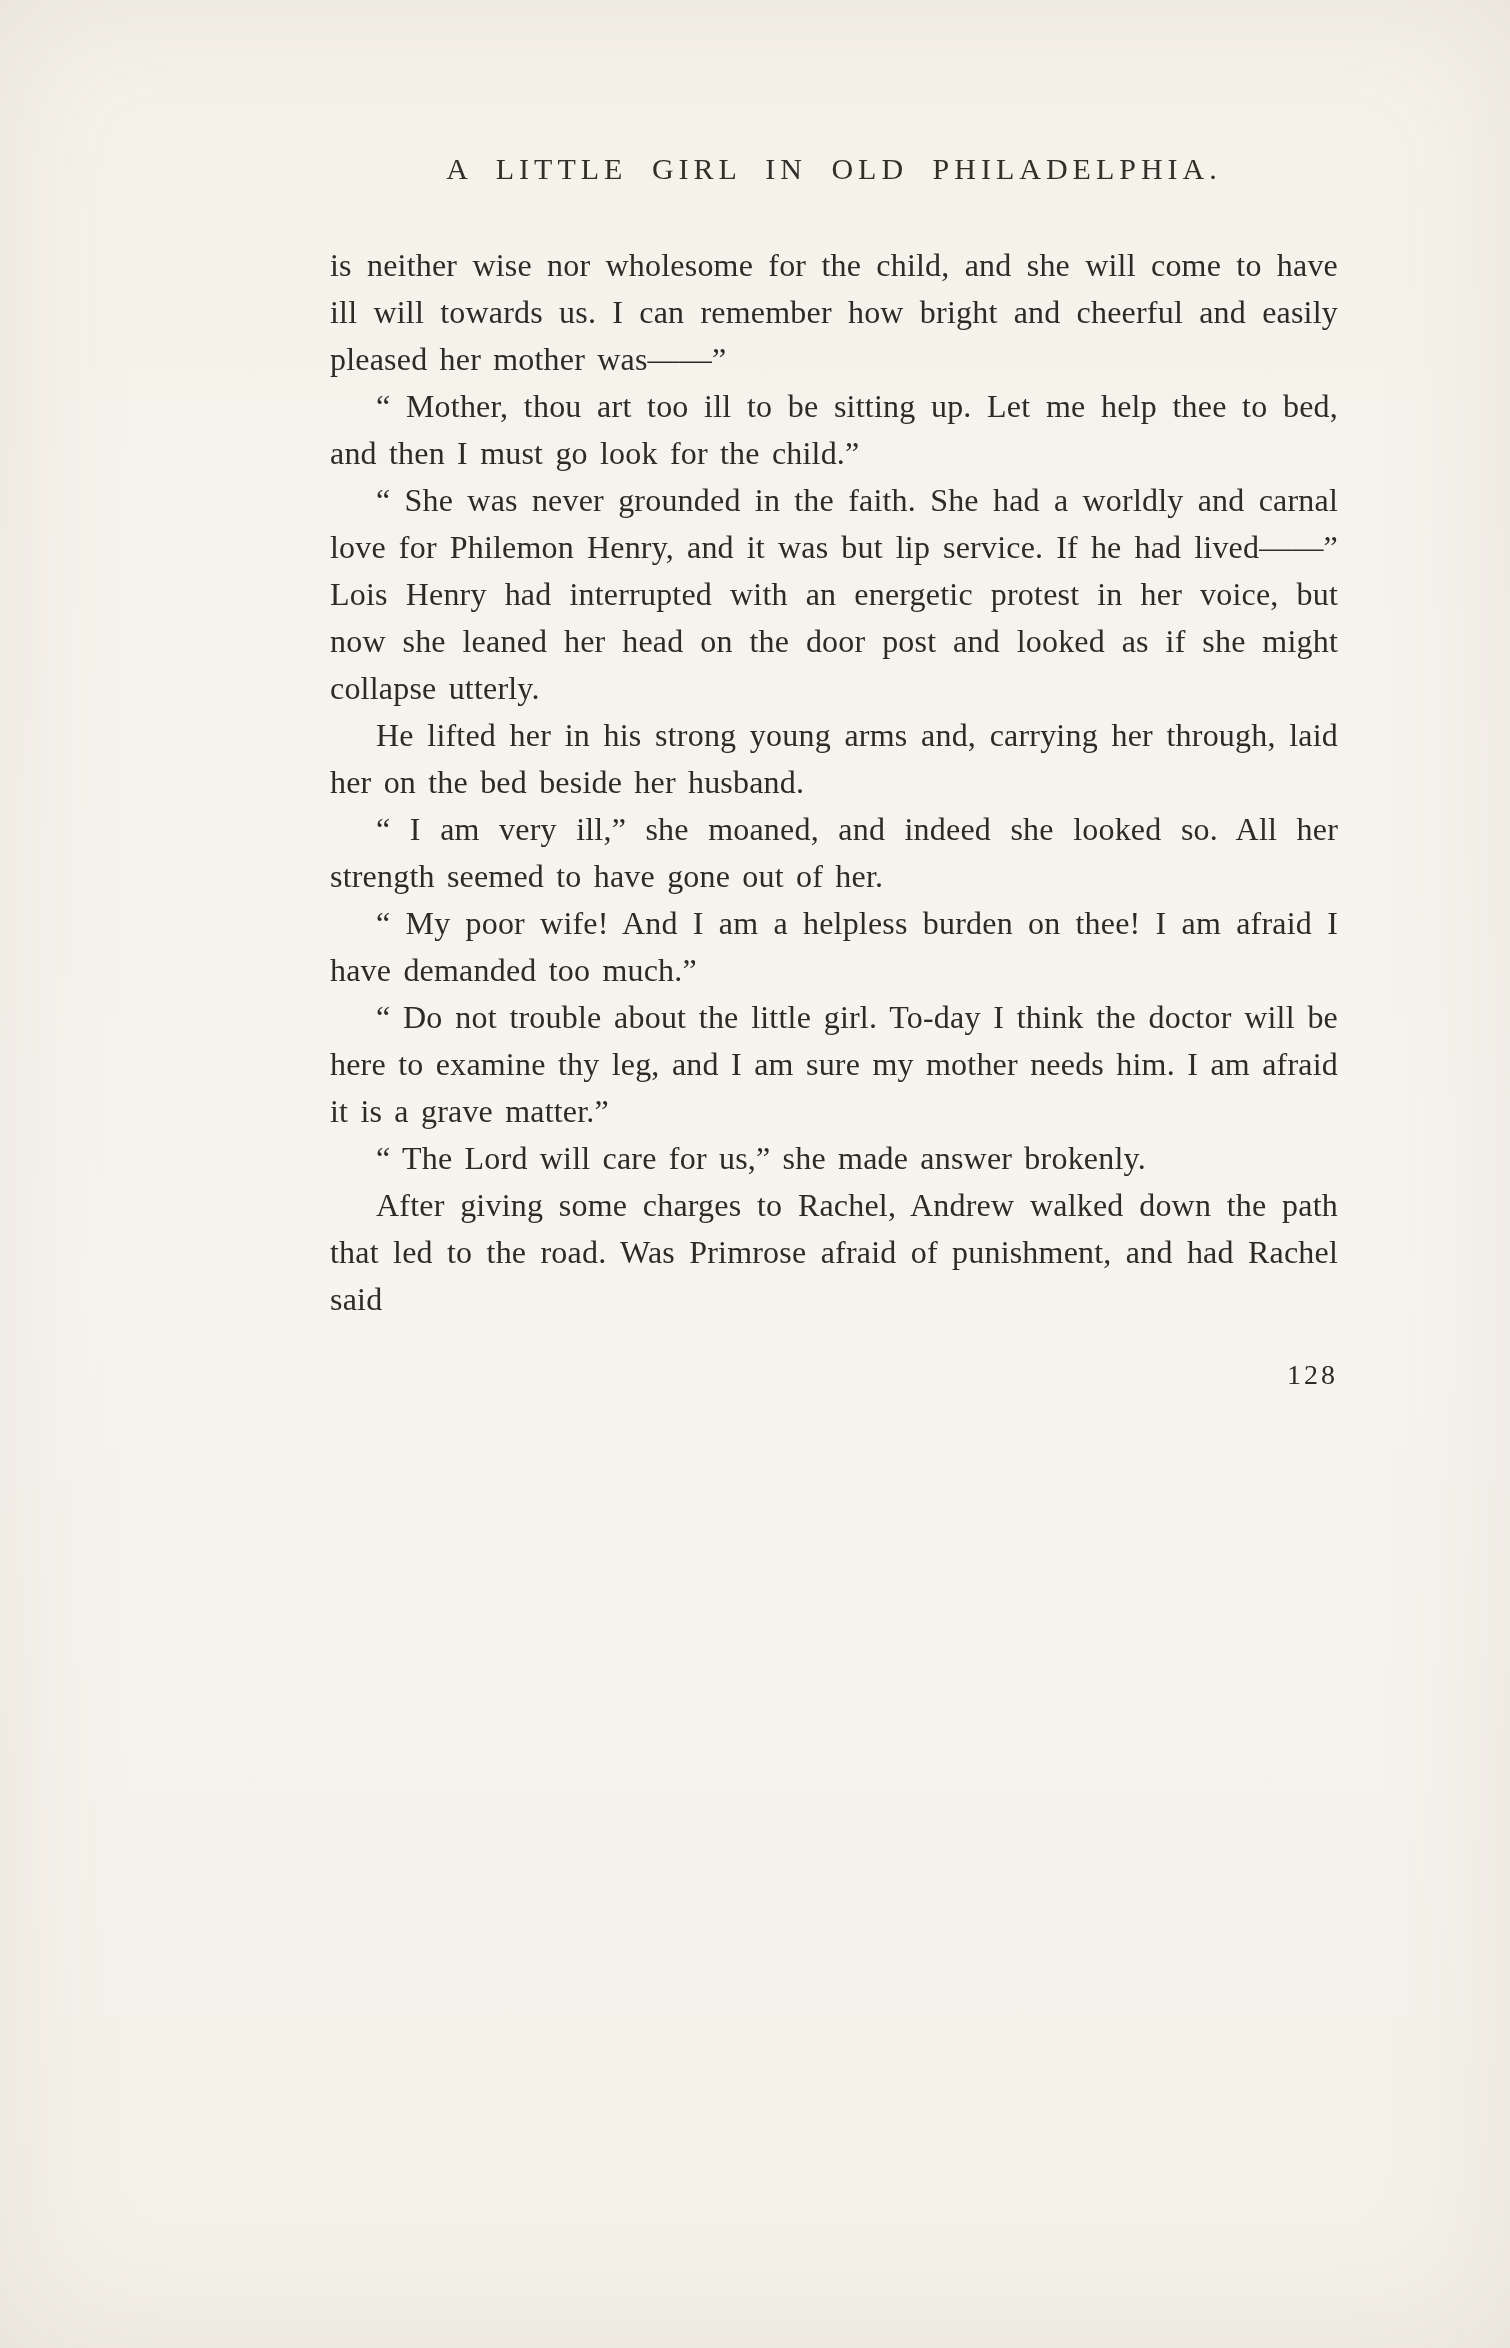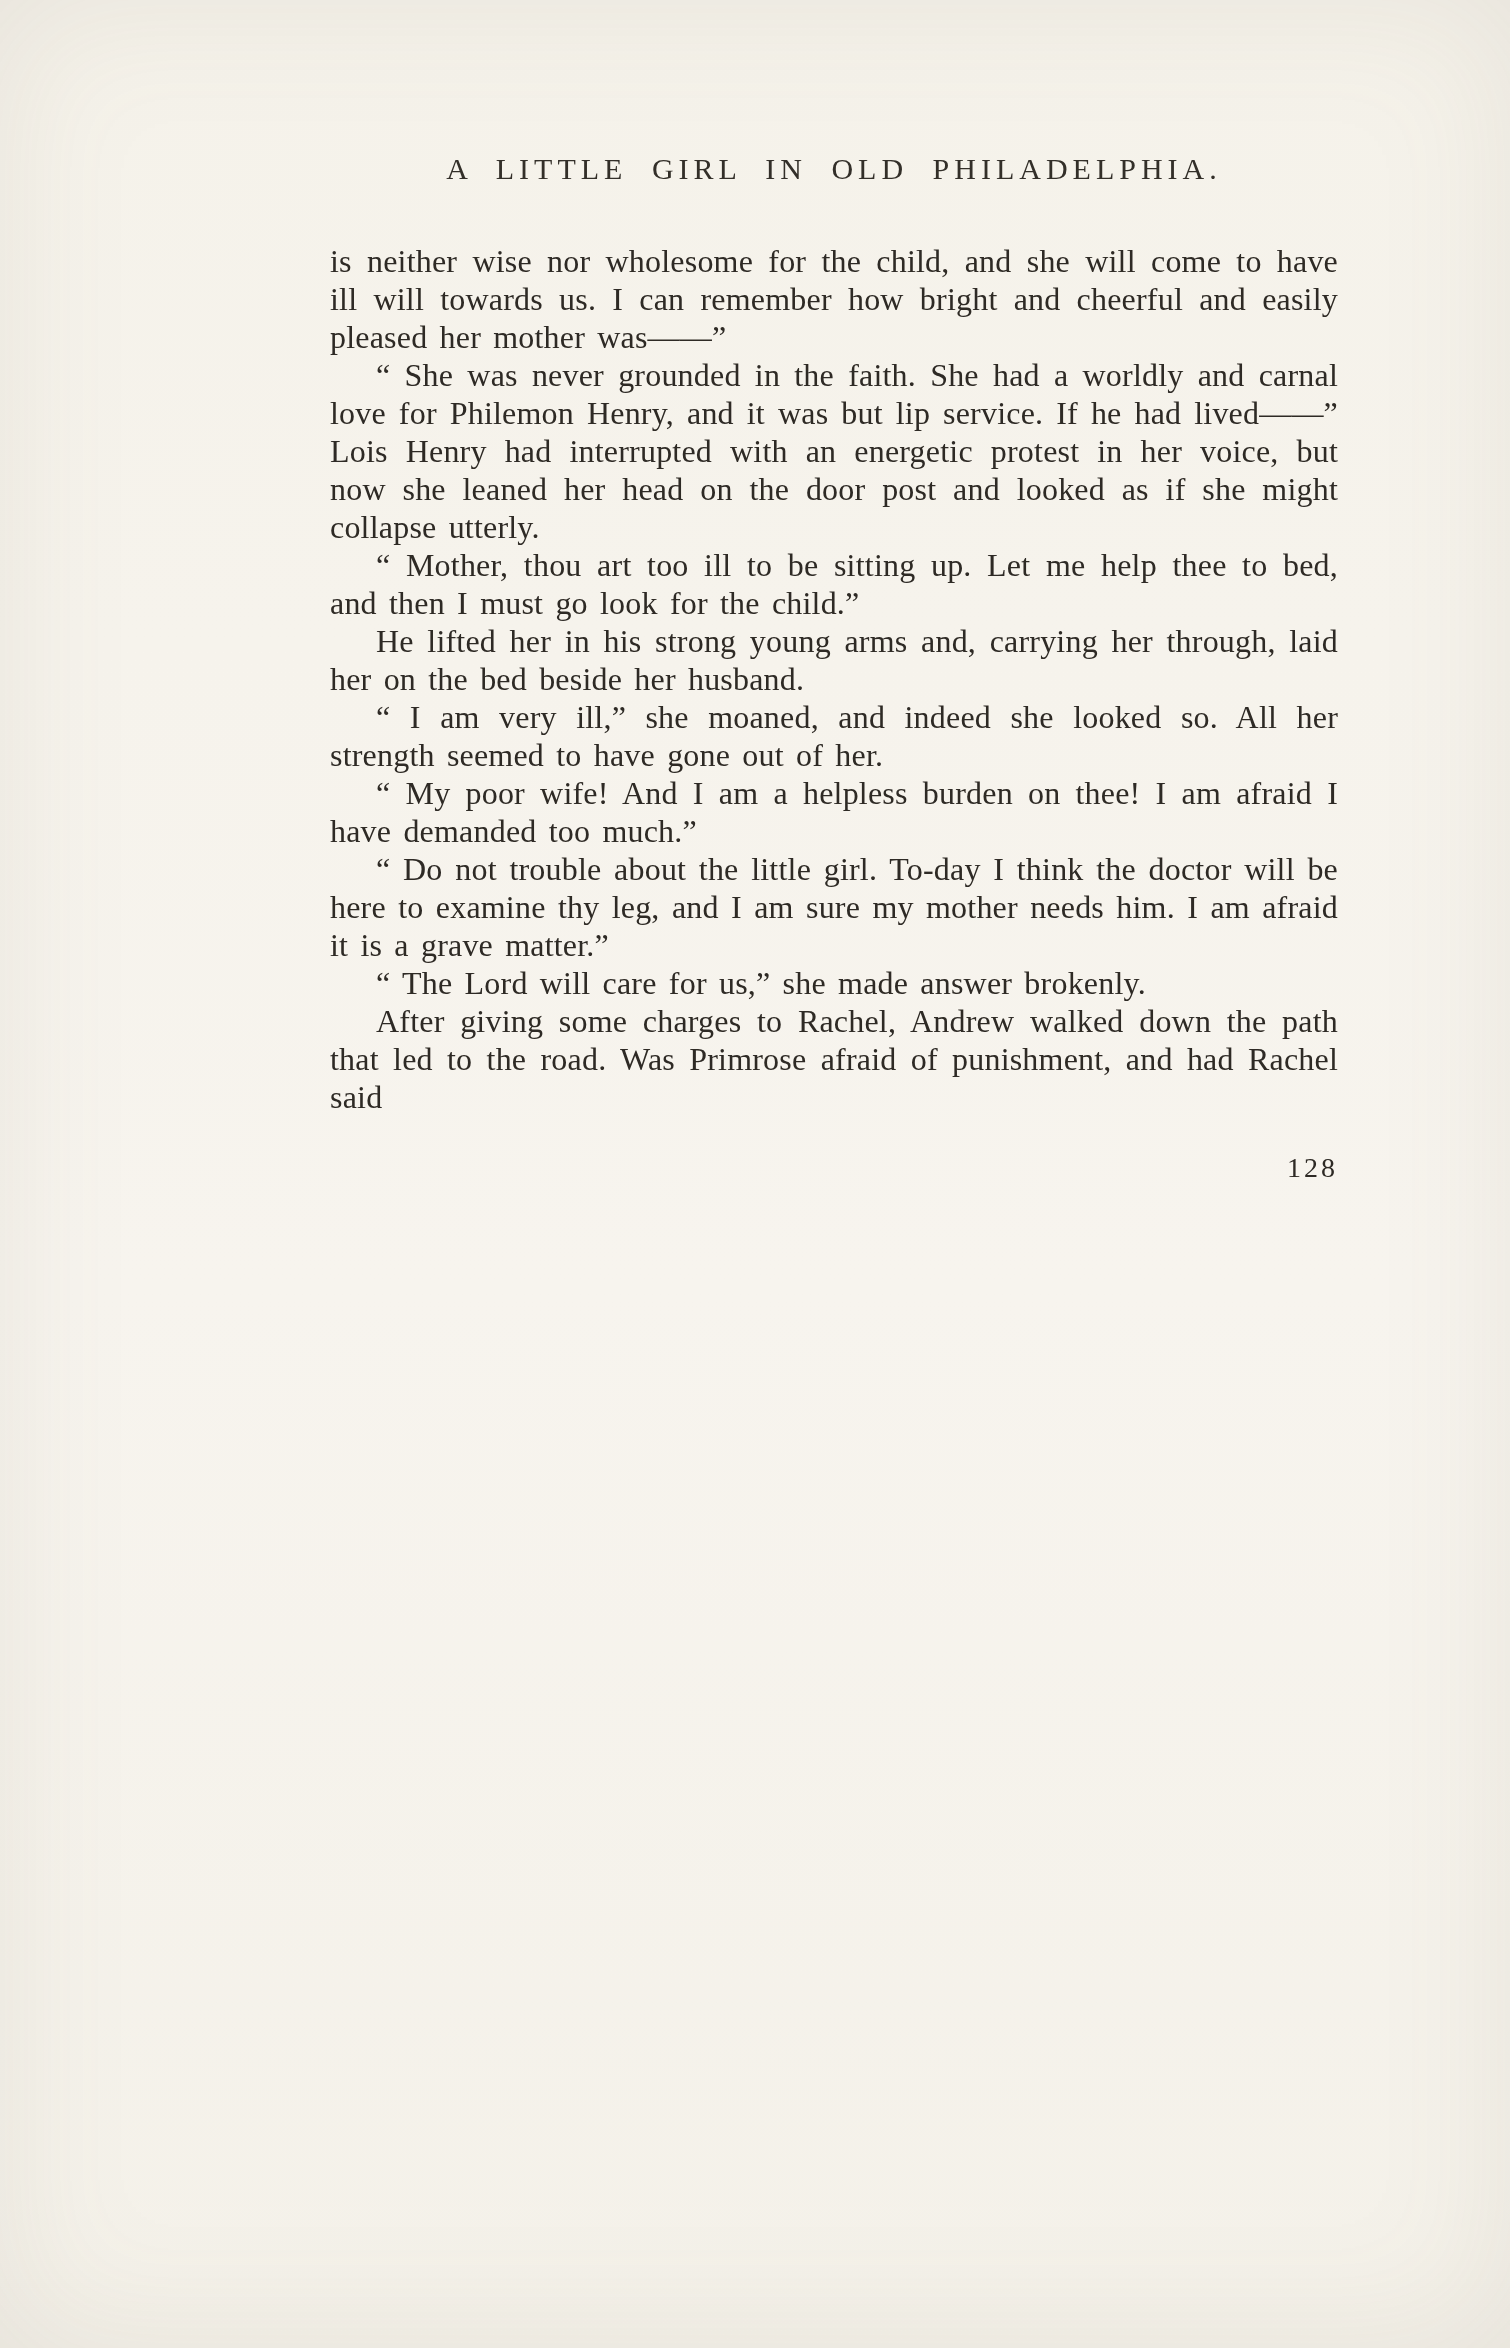--- a/index.html
+++ b/index.html
@@ -28,21 +28,21 @@
     font-size: 30px;
     letter-spacing: 5px;
     word-spacing: 12px;
     color: #332f29;
     margin: 0 0 56px 0;
     white-space: nowrap;
   }
   .body-text p {
     margin: 0;
     font-size: 32px;
-    line-height: 38px;
+    line-height: 47px;
     text-align: justify;
     word-spacing: 4px;
     letter-spacing: 0.2px;
   }
   .body-text p.indent {
     text-indent: 46px;
   }
   .page-number {
     text-align: right;
     font-size: 28px;
@@ -62,22 +62,22 @@
 </head>
 <body>
 
 <div class="page">
   <div class="column">
 
     <div class="running-head">A LITTLE GIRL IN OLD PHILADELPHIA.</div>
 
     <div class="body-text">
       <p>is neither wise nor wholesome for the child, and she will come to have ill will towards us.  I can remember how bright and cheerful and easily pleased her mother was——”</p>
+      <p class="indent">“ Mother, thou art too ill to be sitting up.  Let me help thee to bed, and then I must go look for the child.”</p>
       <p class="indent">“ She was never grounded in the faith.  She had a worldly and carnal love for Philemon Henry, and it was but lip service.  If he had lived——”  Lois Henry had interrupted with an energetic protest in her voice, but now she leaned her head on the door post and looked as if she might collapse utterly.</p>
-      <p class="indent">“ Mother, thou art too ill to be sitting up.  Let me help thee to bed, and then I must go look for the child.”</p>
       <p class="indent">He lifted her in his strong young arms and, carrying her through, laid her on the bed beside her husband.</p>
       <p class="indent">“ I am very ill,” she moaned, and indeed she looked so.  All her strength seemed to have gone out of her.</p>
       <p class="indent">“ My poor wife!  And I am a helpless burden on thee!  I am afraid I have demanded too much.”</p>
       <p class="indent">“ Do not trouble about the little girl.  To-day I think the doctor will be here to examine thy leg, and I am sure my mother needs him.  I am afraid it is a grave matter.”</p>
       <p class="indent">“ The Lord will care for us,” she made answer brokenly.</p>
       <p class="indent">After giving some charges to Rachel, Andrew walked down the path that led to the road.  Was Primrose afraid of punishment, and had Rachel said</p>
     </div>
 
     <div class="page-number">128</div>
 

